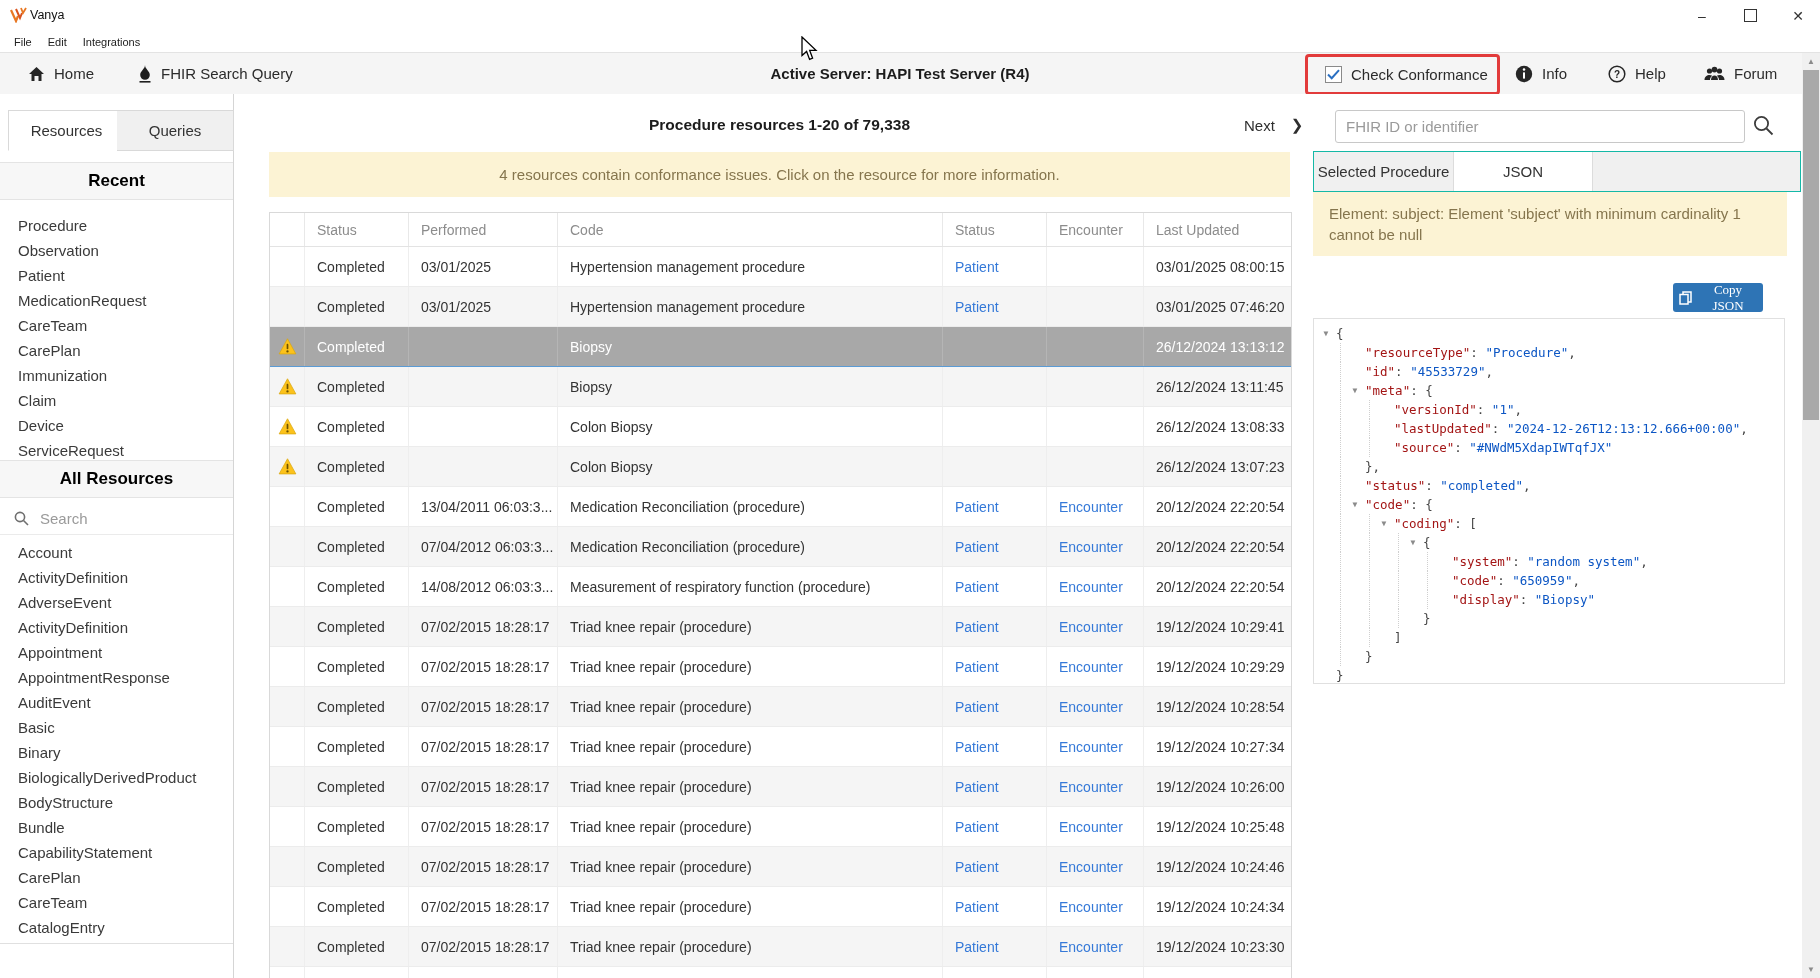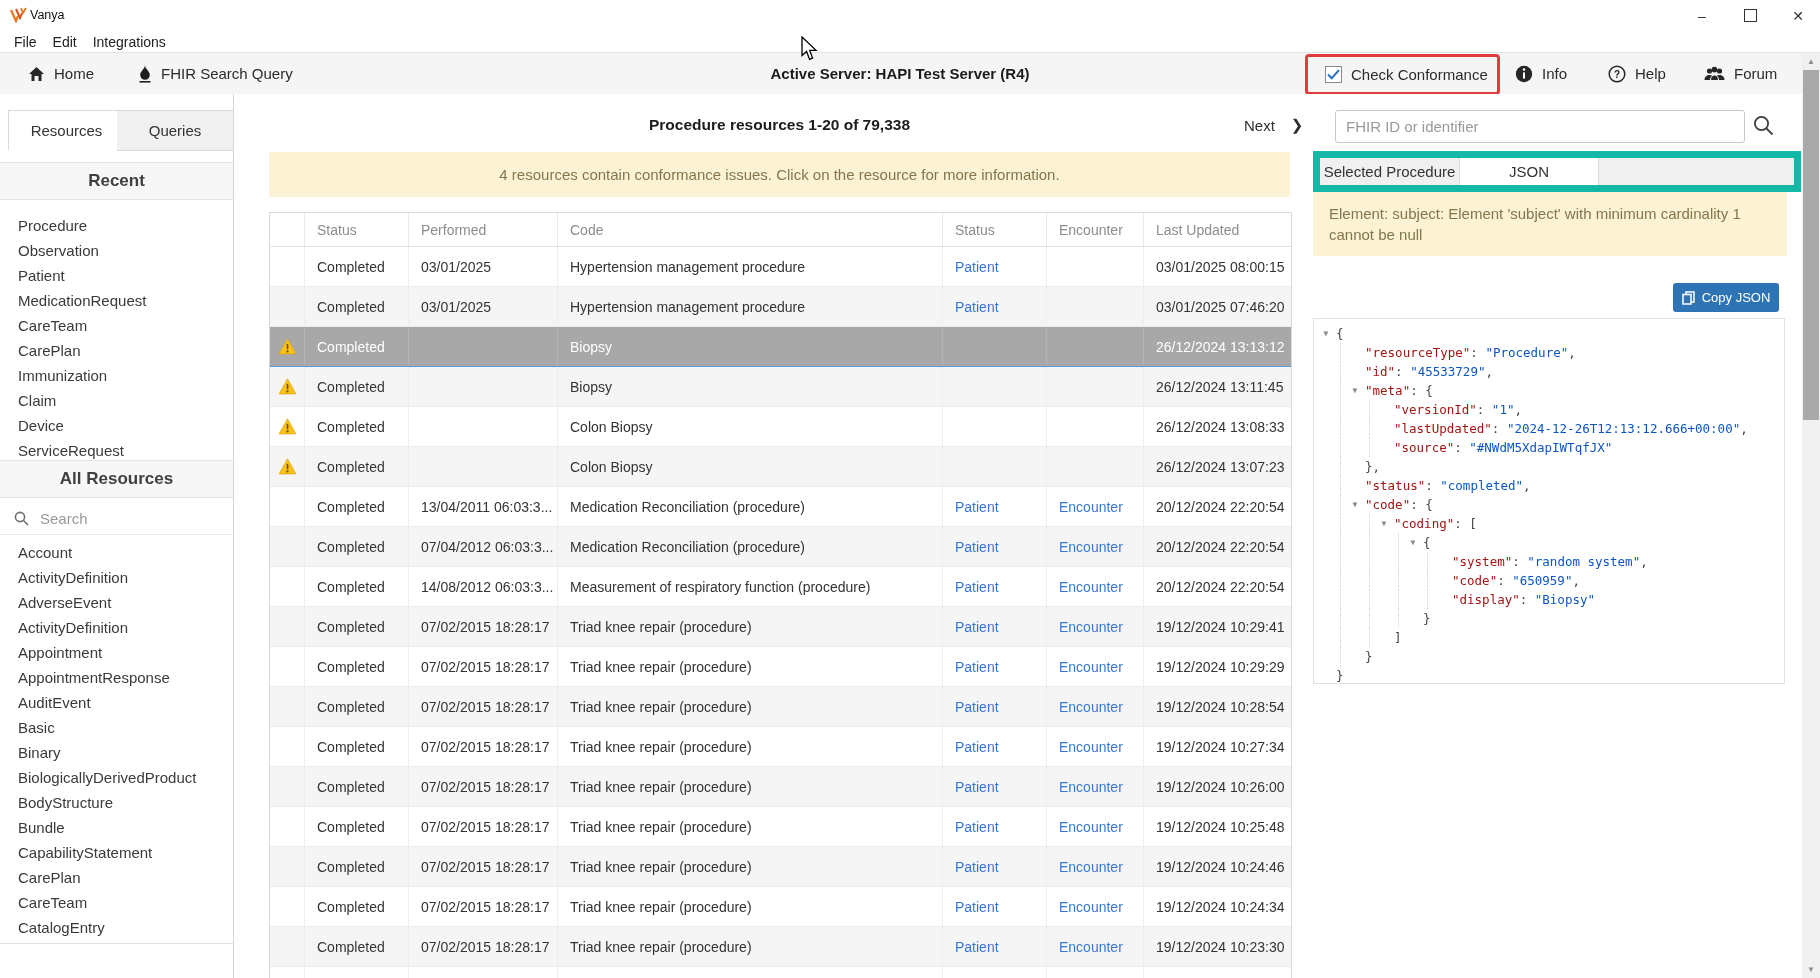--- a/index.html
+++ b/index.html
@@ -6,21 +6,21 @@
     font-family:"Liberation Sans","DejaVu Sans",sans-serif;-webkit-font-smoothing:antialiased;}
   .abs{position:absolute;}
   
   #titlebar{position:absolute;left:0;top:0;width:1820px;height:31px;background:#fff;}
   #titlebar .apptitle{position:absolute;left:30px;top:8px;font-size:12.5px;color:#111;}
   .winbtn{position:absolute;top:0;width:38px;height:31px;display:flex;align-items:center;justify-content:center;
     font-size:14px;color:#333;cursor:default;}
   
   #menubar{position:absolute;left:0;top:31px;width:1820px;height:22px;background:#fff;border-bottom:1px solid #e3e3e3;
     display:flex;align-items:center;padding-left:6px;box-sizing:border-box;}
-  .menu-item{font-size:14px;color:#222;padding:0 8px;height:100%;display:flex;align-items:center;}
+  .menu-item{font-size:11px;color:#222;padding:0 8px;height:100%;display:flex;align-items:center;}
   
   #toolbar{position:absolute;left:0;top:53px;width:1820px;height:41px;background:#f5f5f5;border-bottom:1px solid #d9d9d9;}
   .tool-item{position:absolute;top:0;height:41px;display:flex;align-items:center;gap:9px;font-size:15px;color:#2b2b2b;}
   #activeserver{position:absolute;left:700px;top:0;width:400px;height:41px;display:flex;align-items:center;
     justify-content:center;font-weight:bold;font-size:15px;color:#1c1c1c;}
   #conformance-box{position:absolute;left:1305px;top:1px;width:195px;height:41px;border:3px solid #e23b3b;
     border-radius:4px;box-sizing:border-box;display:flex;align-items:center;gap:9px;padding-left:17px;background:#f5f5f5;}
   .checkbox{width:17px;height:17px;background:#fff;border:1px solid #8a8a8a;box-sizing:border-box;
     display:flex;align-items:center;justify-content:center;}
   
@@ -29,21 +29,21 @@
     align-items:center;justify-content:center;}
   #vscroll .thumb{position:absolute;left:1px;top:17px;width:16px;height:350px;background:#a9a9a9;}
   
   #sidebar{position:absolute;left:0;top:94px;width:234px;height:884px;background:#fff;border-right:1px solid #d5d5d5;box-sizing:border-box;}
   .side-tab{position:absolute;top:16px;height:41px;box-sizing:border-box;display:flex;align-items:center;
     justify-content:center;font-size:15px;color:#333;}
   #tab-resources{left:8px;width:117px;background:#fff;border:1px solid #d9d9d9;border-bottom:1px solid #fff;}
   #tab-queries{left:117px;width:117px;background:#f0f0f0;border:1px solid #d9d9d9;border-left:none;}
   .side-header{position:absolute;left:0;width:233px;height:38px;background:#f7f7f7;border-top:1px solid #e4e4e4;
     border-bottom:1px solid #e4e4e4;display:flex;align-items:center;justify-content:center;font-size:17px;
-    font-weight:bold;color:#404040;box-sizing:border-box;z-index:2;}
+    font-weight:bold;color:#000000;box-sizing:border-box;z-index:2;}
   .side-list{position:absolute;left:0;width:233px;overflow:hidden;}
   .side-item{height:25px;line-height:25px;padding-left:18px;font-size:15px;color:#3a3a3a;white-space:nowrap;}
   #side-search{position:absolute;left:0;top:408px;width:233px;height:33px;border-bottom:1px solid #ebebeb;
     display:flex;align-items:center;gap:9px;padding-left:14px;box-sizing:border-box;background:#fff;}
   #side-search input{border:none;outline:none;font-size:15px;color:#333;width:170px;background:transparent;
     font-family:"Liberation Sans",sans-serif;}
   #side-search input::placeholder{color:#9a9a9a;}
   
   #main{position:absolute;left:234px;top:94px;width:1076px;height:884px;overflow:hidden;background:#fff;}
   #main-title{position:absolute;left:35px;top:22px;width:1021px;text-align:center;font-size:15.5px;font-weight:bold;color:#1c1c1c;}
@@ -66,29 +66,29 @@
   .lnk{color:#3579d8;text-decoration:none;cursor:pointer;}
   .trow.sel{background:#a8a8a8 !important;border-bottom:1px solid #5b9bd5;}
   .trow.sel .tc{color:#fff;border-right-color:#b5b5b5;}
   
   #rightpanel{position:absolute;left:1310px;top:94px;width:492px;height:884px;background:#fff;}
   #fhir-input{position:absolute;left:25px;top:16px;width:410px;height:33px;border:1px solid #c8c8c8;border-radius:3px;
     box-sizing:border-box;font-size:15px;color:#333;padding:0 10px;outline:none;font-family:"Liberation Sans",sans-serif;}
   #fhir-input::placeholder{color:#9a9a9a;}
   #right-search-icon{position:absolute;left:443px;top:21px;}
   #right-tabs{position:absolute;left:3px;top:57px;width:488px;height:41px;background:#f0f0f0;
-    border:7px solid #14b8a6;box-sizing:border-box;display:flex;}
+    border:1px solid #14b8a6;box-sizing:border-box;display:flex;}
   .rtab{height:100%;display:flex;align-items:center;justify-content:center;font-size:15px;color:#333;box-sizing:border-box;}
   #rtab-selected{width:140px;background:#f0f0f0;border-right:1px solid #dcdcdc;}
   #rtab-json{width:139px;background:#fff;border-right:1px solid #dcdcdc;}
   #right-warning{position:absolute;left:3px;top:98px;width:474px;height:64px;background:#fcf3d4;box-sizing:border-box;
     padding:11px 16px;font-size:15px;line-height:21px;color:#85754d;}
-  #copy-btn{position:absolute;left:363px;top:189px;width:106px;height:29px;background:#2e74b5;border:none;border-radius:3px;
+  #copy-btn{position:absolute;left:363px;top:189px;width:90px;height:29px;background:#2e74b5;border:none;border-radius:3px;
     color:#fff;font-size:13px;display:flex;align-items:center;justify-content:center;gap:7px;cursor:pointer;
-    font-family:Liberation Sans, sans-serif;}
+    font-family:Liberation Serif, serif;}
   #jsonbox{position:absolute;left:3px;top:224px;width:472px;height:366px;border:1px solid #e0e0e0;box-sizing:border-box;
     background:#fff;padding-top:5px;overflow:hidden;}
   .jline{position:relative;height:19px;line-height:19px;font-family:"DejaVu Sans Mono","Liberation Mono",monospace;
     font-size:12.5px;white-space:nowrap;color:#444;}
   .jline .guide{position:absolute;top:0;bottom:0;border-left:1px dotted #cfcfcf;width:0;}
   .jline .exp{position:absolute;top:0;font-size:8px;color:#8b8b8b;width:14px;text-align:center;}
   .jk{color:#a31515;}
   .jv{color:#0c56c4;}
   .jp{color:#444;}
   

